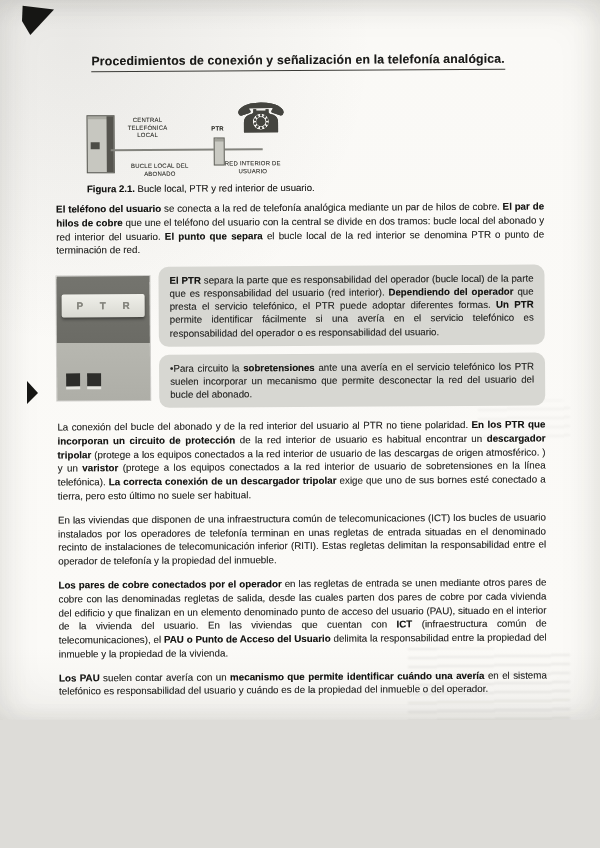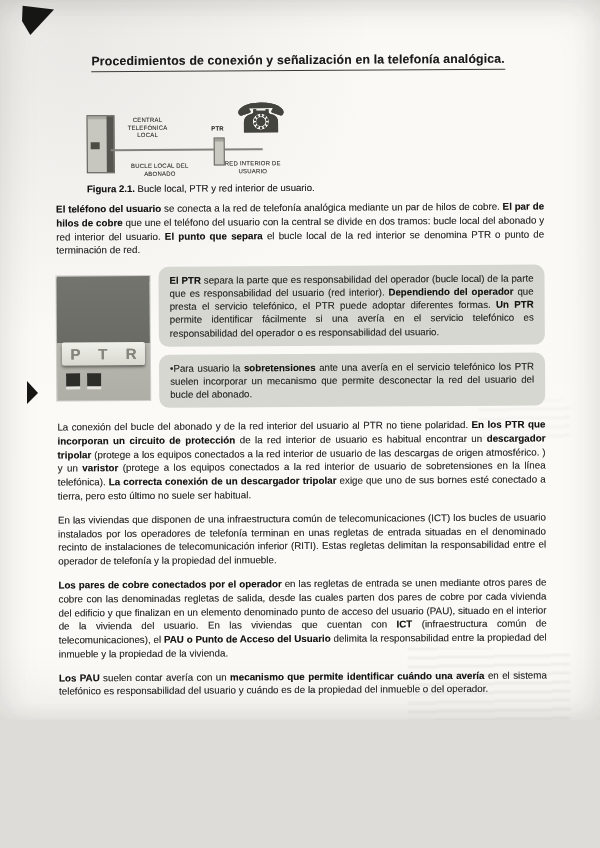--- a/index.html
+++ b/index.html
@@ -71,21 +71,21 @@
   .ptr-photo{
     flex:0 0 93px;height:124px;margin-top:9px;position:relative;overflow:hidden;
     background:linear-gradient(180deg,#74746e 0,#6b6b65 54%,#b7b7b0 54%,#aeaea7 100%);
     box-shadow:0 0 0 1px rgba(80,80,75,.25);
   }
   .ptr-photo .device-bar{
     position:absolute;left:5%;top:14%;width:90%;height:19%;
     background:linear-gradient(180deg,#f0f0ea,#d9d9d2);border-radius:2px;
     box-shadow:0 2px 3px rgba(20,20,18,.5);
     display:flex;align-items:center;justify-content:center;
-    font-size:15px;letter-spacing:7px;color:#85857d;font-weight:600;text-indent:7px;margin-top:48px;
+    font-size:10px;letter-spacing:7px;color:#85857d;font-weight:600;text-indent:7px;
   }
   .ptr-photo .slot{position:absolute;width:14px;height:13px;background:#2d2d2a;bottom:14px;box-shadow:0 3px 0 #e4e4de;}
   .slot-1{left:9px;} .slot-2{left:30px;}
   .highlight-col{flex:1;display:flex;flex-direction:column;gap:8px;}
   .grey-box{
     background:#d7d7d2;border-radius:10px;padding:7px 11px;
     font-size:9.7px;line-height:13.1px;text-align:justify;color:#29292 7;color:#292927;
   }
 </style>
 </head>
@@ -125,21 +125,21 @@
       <p class="para"><b>El teléfono del usuario</b><span> se conecta a la red de telefonía analógica mediante un par de hilos de cobre. </span><b>El par de hilos de cobre</b><span> que une el teléfono del usuario con la central se divide en dos tramos: bucle local del abonado y red interior del usuario. </span><b>El punto que separa</b><span> el bucle local de la red interior se denomina PTR o punto de terminación de red.</span></p>
 
       <div class="highlight-row">
         <div class="ptr-photo">
           <div class="device-bar">P T R</div>
           <div class="slot slot-1"></div>
           <div class="slot slot-2"></div>
         </div>
         <div class="highlight-col">
           <div class="grey-box"><b>El PTR</b><span> separa la parte que es responsabilidad del operador (bucle local) de la parte que es responsabilidad del usuario (red interior). </span><b>Dependiendo del operador</b><span> que presta el servicio telefónico, el PTR puede adoptar diferentes formas. </span><b>Un PTR</b><span> permite identificar fácilmente si una avería en el servicio telefónico es responsabilidad del operador o es responsabilidad del usuario.</span></div>
-          <div class="grey-box"><span>•Para usuario la </span><b>sobretensiones</b><span> ante una avería en el servicio telefónico los PTR suelen incorporar un mecanismo que permite desconectar la red del usuario del bucle del abonado.</span></div>
+          <div class="grey-box"><span>•Para circuito la </span><b>sobretensiones</b><span> ante una avería en el servicio telefónico los PTR suelen incorporar un mecanismo que permite desconectar la red del usuario del bucle del abonado.</span></div>
         </div>
       </div>
 
       <p class="para"><span>La conexión del bucle del abonado y de la red interior del usuario al PTR no tiene polaridad. </span><b>En los PTR que incorporan un circuito de protección</b><span> de la red interior de usuario es habitual encontrar un </span><b>descargador tripolar</b><span> (protege a los equipos conectados a la red interior de usuario de las descargas de origen atmosférico. ) y un </span><b>varistor</b><span> (protege a los equipos conectados a la red interior de usuario de sobretensiones en la línea telefónica). </span><b>La correcta conexión de un descargador tripolar</b><span> exige que uno de sus bornes esté conectado a tierra, pero esto último no suele ser habitual.</span></p>
       <p class="para"><span>En las viviendas que disponen de una infraestructura común de telecomunicaciones (ICT) los bucles de usuario instalados por los operadores de telefonía terminan en unas regletas de entrada situadas en el denominado recinto de instalaciones de telecomunicación inferior (RITI). Estas regletas delimitan la responsabilidad entre el operador de telefonía y la propiedad del inmueble.</span></p>
       <p class="para"><b>Los pares de cobre conectados por el operador</b><span> en las regletas de entrada se unen mediante otros pares de cobre con las denominadas regletas de salida, desde las cuales parten dos pares de cobre por cada vivienda del edificio y que finalizan en un elemento denominado punto de acceso del usuario (PAU), situado en el interior de la vivienda del usuario. En las viviendas que cuentan con </span><b>ICT</b><span> (infraestructura común de telecomunicaciones), el </span><b>PAU o Punto de Acceso del Usuario</b><span> delimita la responsabilidad entre la propiedad del inmueble y la propiedad de la vivienda.</span></p>
       <p class="para"><b>Los PAU</b><span> suelen contar avería con un </span><b>mecanismo que permite identificar cuándo una avería</b><span> en el sistema telefónico es responsabilidad del usuario y cuándo es de la propiedad del inmueble o del operador.</span></p>
 
     </div>
   </div>

